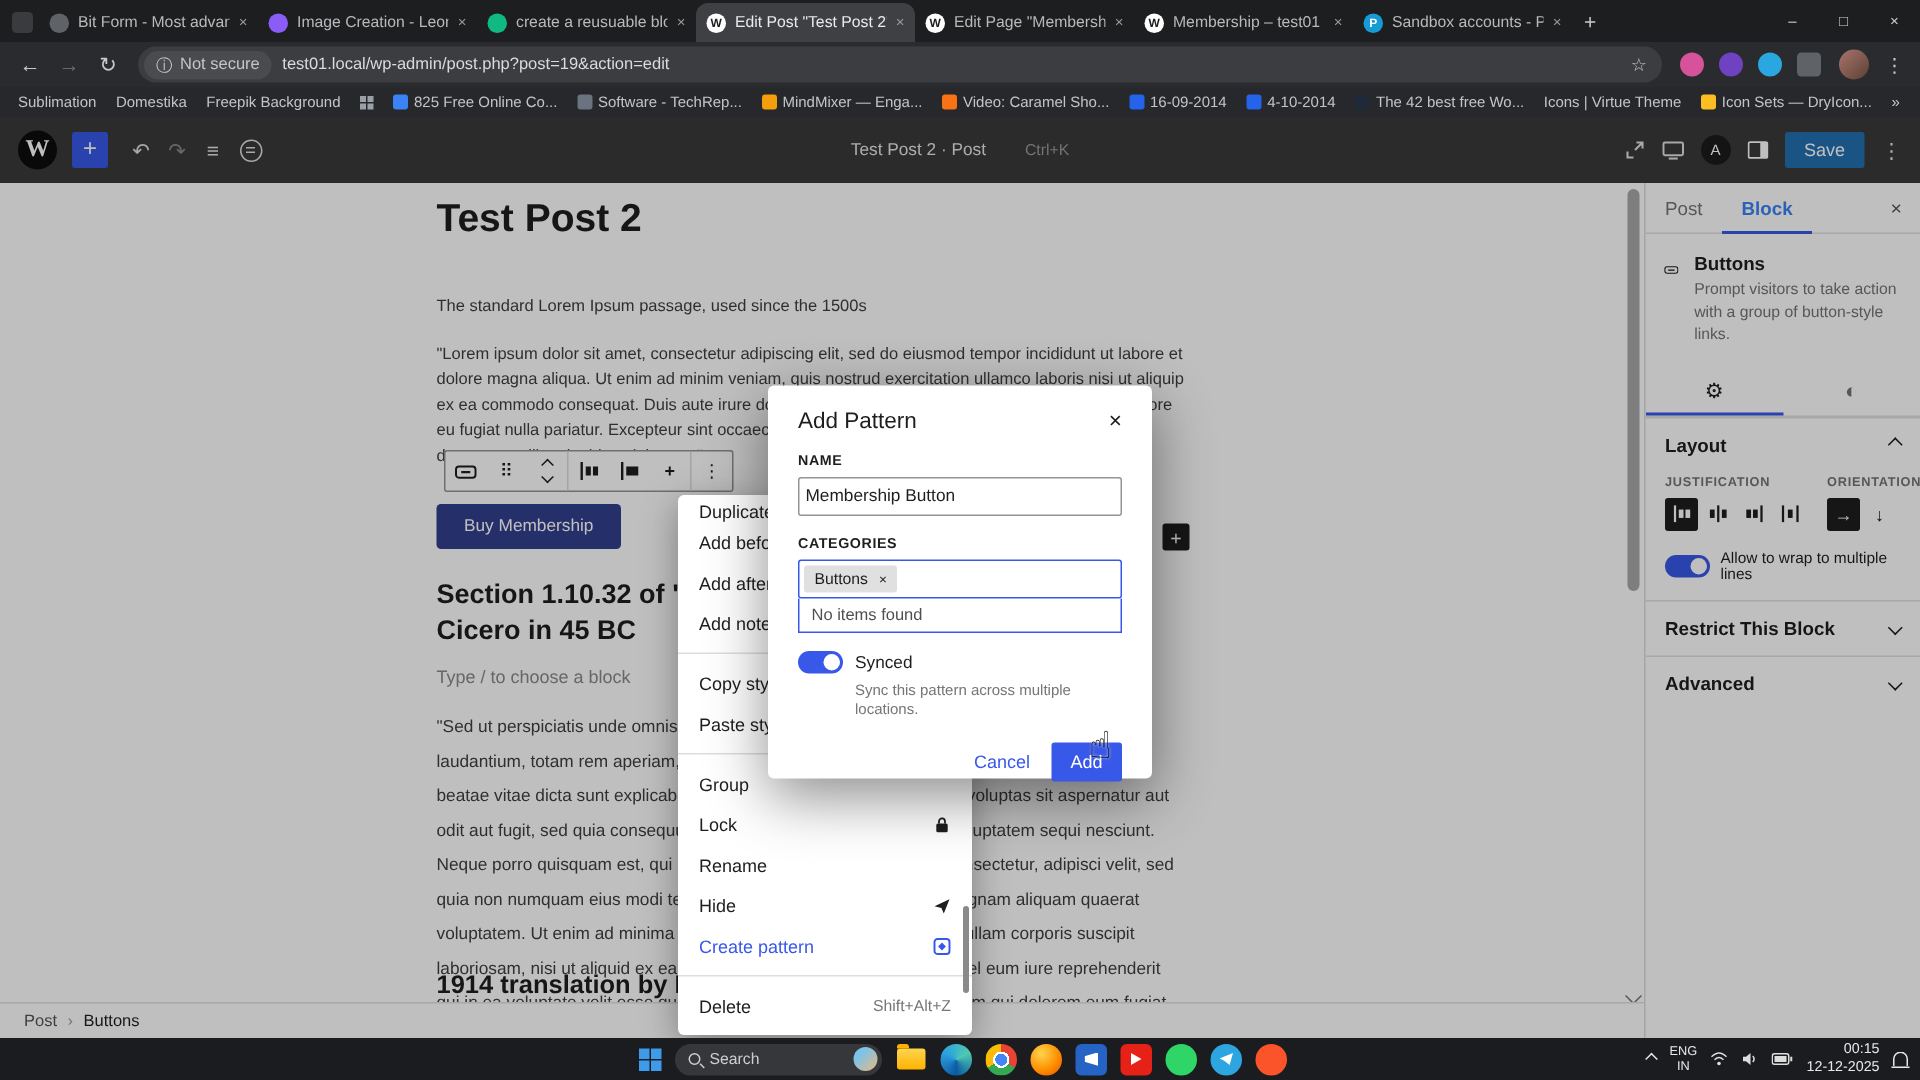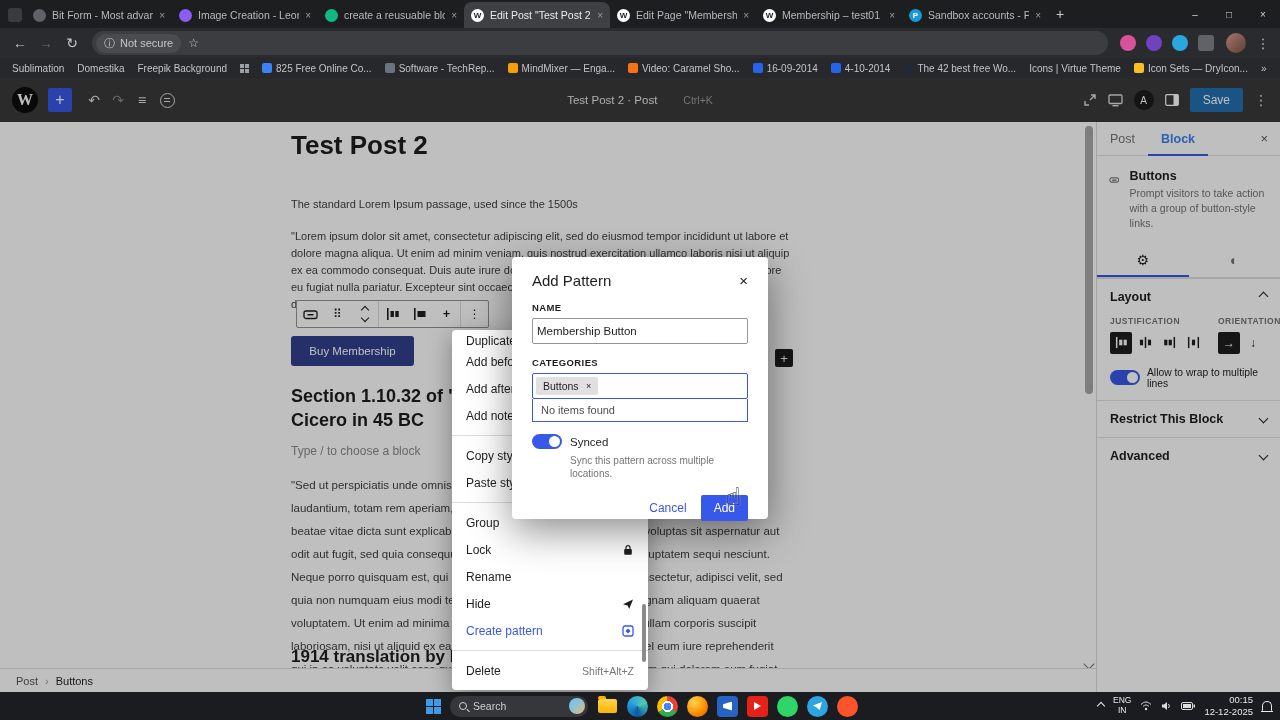--- a/index.html
+++ b/index.html
@@ -228,20 +228,21 @@
 
   <div class="btoolbar">
     <span class="navbtn">←</span>
     <span class="navbtn dis">→</span>
     <span class="navbtn">↻</span>
     <div class="omnibox">
       <span class="secchip">
         <span>ⓘ</span>
         <span>Not secure</span>
       </span>
+      <span class="url">test01.local/wp-admin/post.php?post=19&amp;action=edit</span>
       <span class="obstar">☆</span>
     </div>
     <span class="extico" style="background:#d6529b"></span>
     <span class="extico" style="background:#6f42c1"></span>
     <span class="extico" style="background:#2aa7e0"></span>
     <span class="extico" style="background:#5f6368;border-radius:3px"></span>
     <span class="avatar"></span>
     <span class="kebab">⋮</span>
   </div>
 

